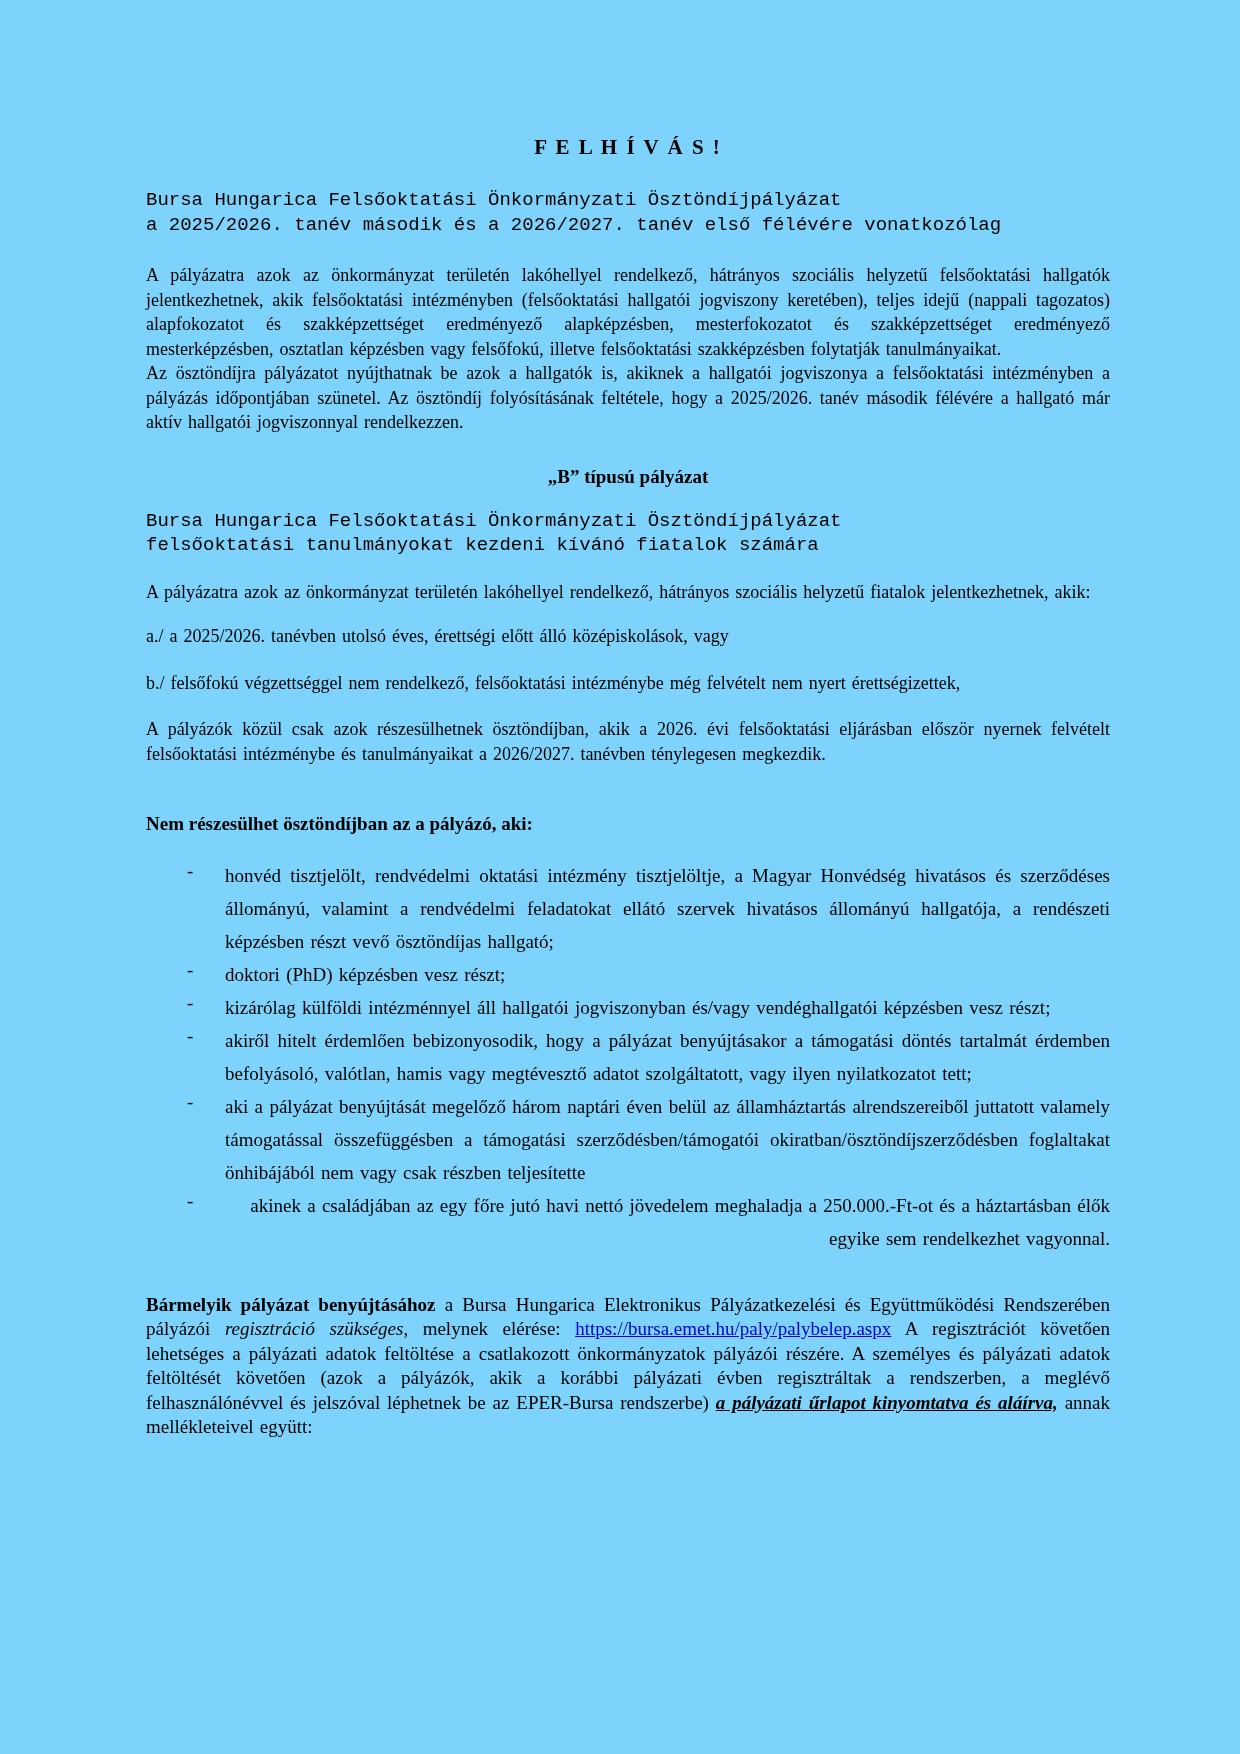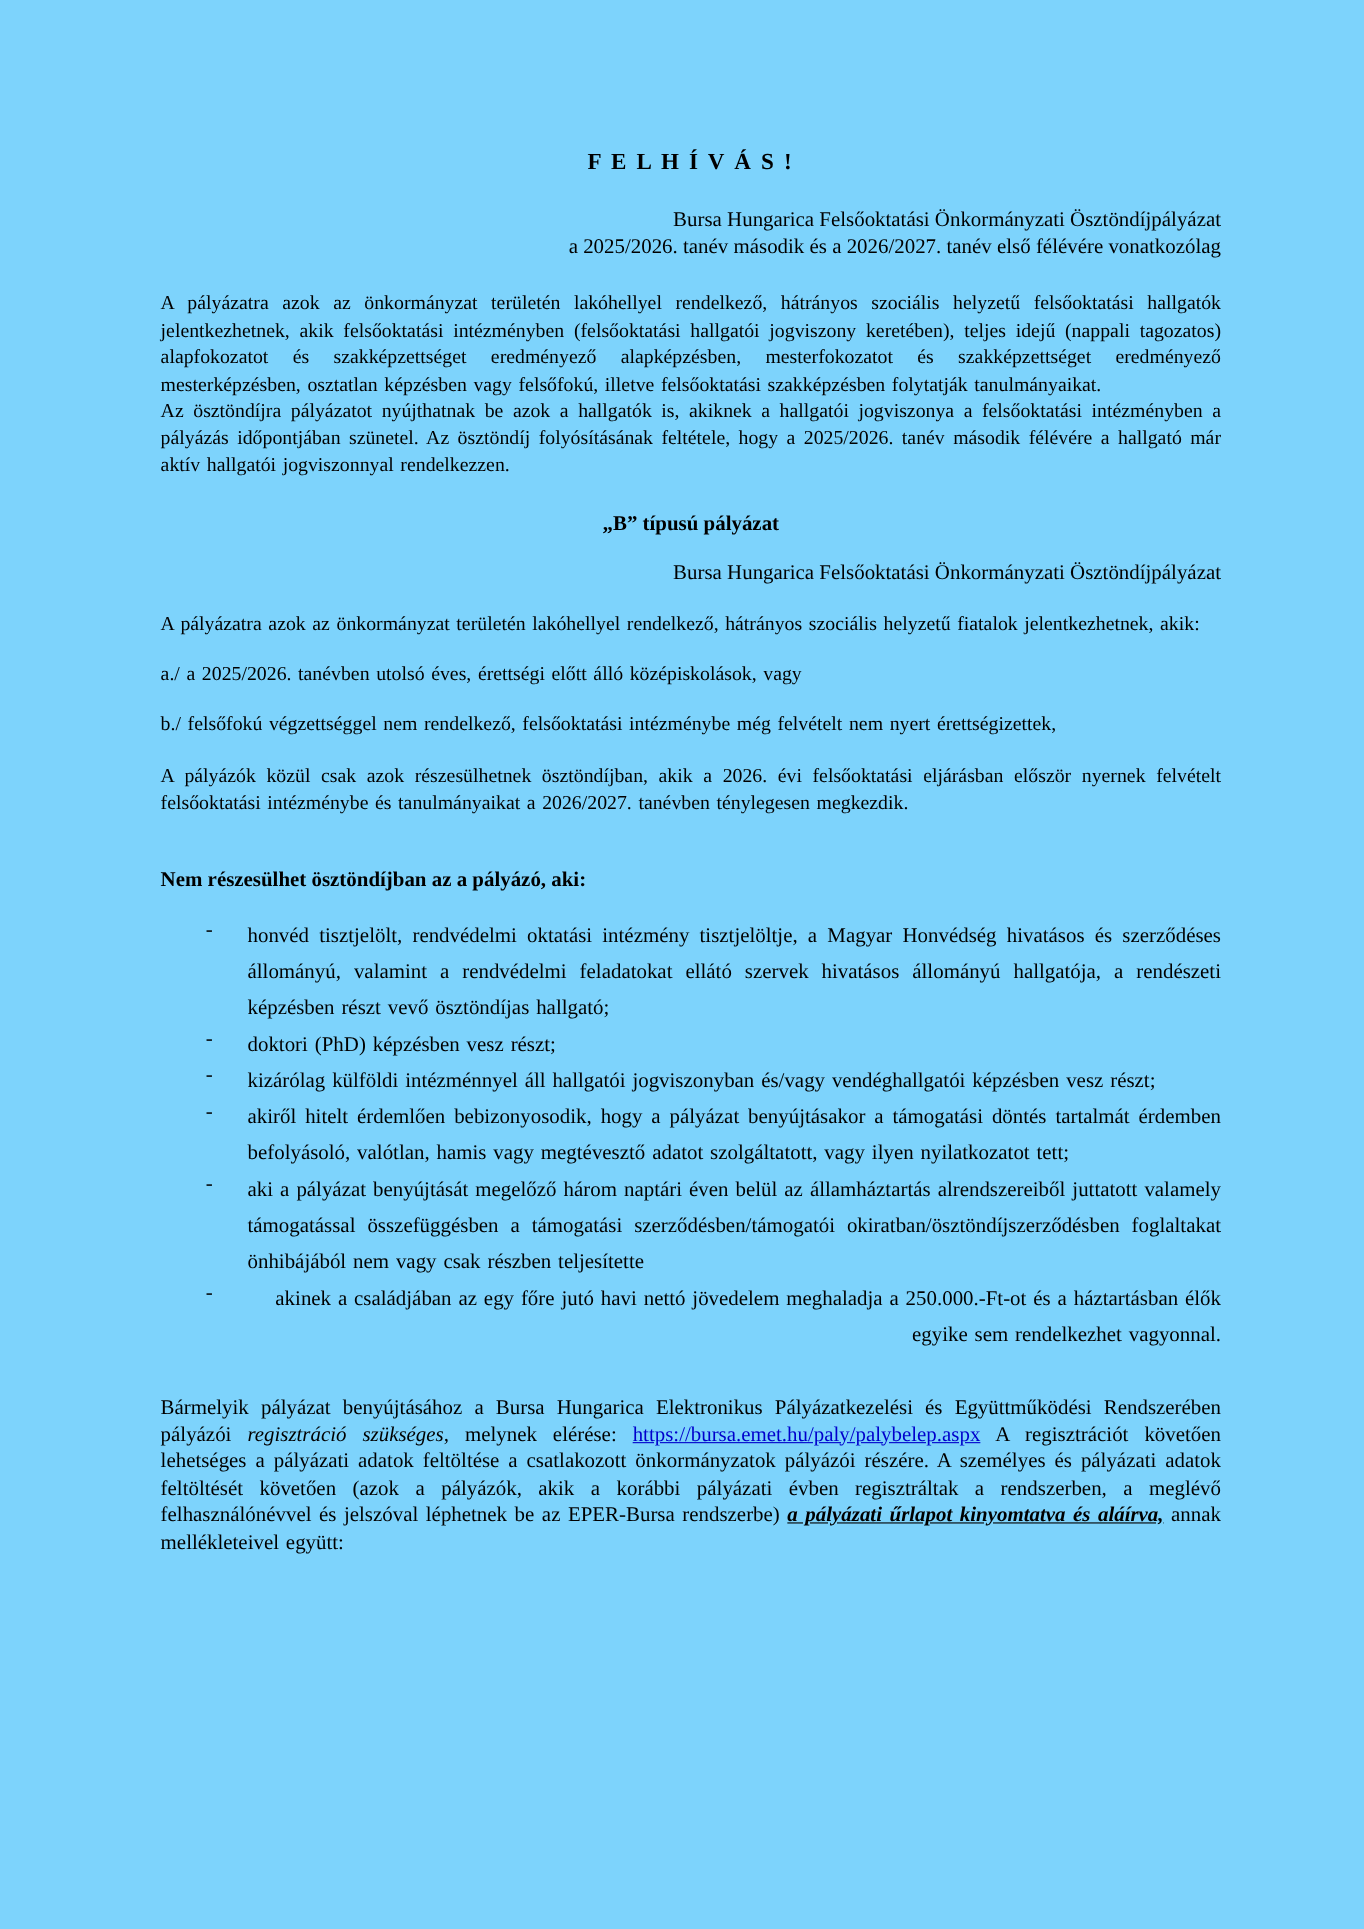--- a/index.html
+++ b/index.html
@@ -31,23 +31,24 @@
   }
   .type-heading {
     text-align: center;
     font-size: 19px;
     font-weight: bold;
     line-height: 24px;
   }
   .type-heading.a { margin-top: 40px; }
   .type-heading.b { margin-top: 30px; }
   .center-line {
-    text-align: right;
+    text-align: left;
     font-size: 19px;
     line-height: 24.5px;
+    font-family: Liberation Mono, monospace;
   }
   .center-block.a { margin-top: 26px; }
   .center-block.b { margin-top: 20px; }
   .para {
     margin: 0;
     font-size: 18px;
     line-height: 24.5px;
     text-align: justify;
     word-spacing: 1.5px;
   }
@@ -83,21 +84,21 @@
     word-spacing: 1.5px;
   }
   .bullet-text.left { text-align: right; }
   .reg-para {
     margin-top: 38px;
     font-size: 19px;
     line-height: 24.5px;
     text-align: justify;
     word-spacing: 1.5px;
   }
-  .seg-bold { font-weight: normal; }
+  .seg-bold { font-weight: bold; }
   .seg-bold-italic { font-weight: normal; font-style: italic; }
   .seg-underline {
     font-weight: bold;
     font-style: italic;
     text-decoration: underline;
   }
   .doc-link {
     color: #0000cc;
     text-decoration: underline;
     cursor: pointer;
@@ -119,20 +120,21 @@
     </div>
 
     <p class="para mt-26">A pályázatra azok az önkormányzat területén lakóhellyel rendelkező, hátrányos szociális helyzetű felsőoktatási hallgatók jelentkezhetnek, akik felsőoktatási intézményben (felsőoktatási hallgatói jogviszony keretében), teljes idejű (nappali tagozatos) alapfokozatot és szakképzettséget eredményező alapképzésben, mesterfokozatot és szakképzettséget eredményező mesterképzésben, osztatlan képzésben vagy felsőfokú, illetve felsőoktatási szakképzésben folytatják tanulmányaikat.</p>
 
     <p class="para">Az ösztöndíjra pályázatot nyújthatnak be azok a hallgatók is, akiknek a hallgatói jogviszonya a felsőoktatási intézményben a pályázás időpontjában szünetel. Az ösztöndíj folyósításának feltétele, hogy a 2025/2026. tanév második félévére a hallgató már aktív hallgatói jogviszonnyal rendelkezzen.</p>
 
     <div class="type-heading b">„B” típusú pályázat</div>
 
     <div class="center-block b">
       <div class="center-line">Bursa Hungarica Felsőoktatási Önkormányzati Ösztöndíjpályázat</div>
+      <div class="center-line">felsőoktatási tanulmányokat kezdeni kívánó fiatalok számára</div>
     </div>
 
     <p class="para mt-22">A pályázatra azok az önkormányzat területén lakóhellyel rendelkező, hátrányos szociális helyzetű fiatalok jelentkezhetnek, akik:</p>
 
     <p class="para left mt-20">a./ a 2025/2026. tanévben utolsó éves, érettségi előtt álló középiskolások, vagy</p>
 
     <p class="para left mt-22">b./ felsőfokú végzettséggel nem rendelkező, felsőoktatási intézménybe még felvételt nem nyert érettségizettek,</p>
 
 
     <p class="para mt-22">A pályázók közül csak azok részesülhetnek ösztöndíjban, akik a 2026. évi felsőoktatási eljárásban először nyernek felvételt felsőoktatási intézménybe és tanulmányaikat a 2026/2027. tanévben ténylegesen megkezdik.</p>

